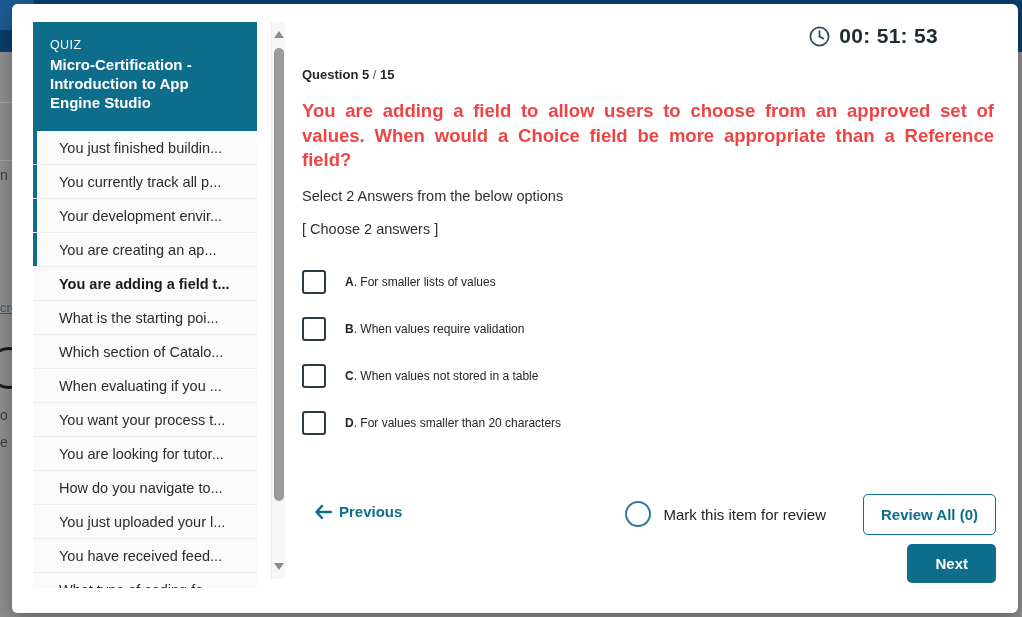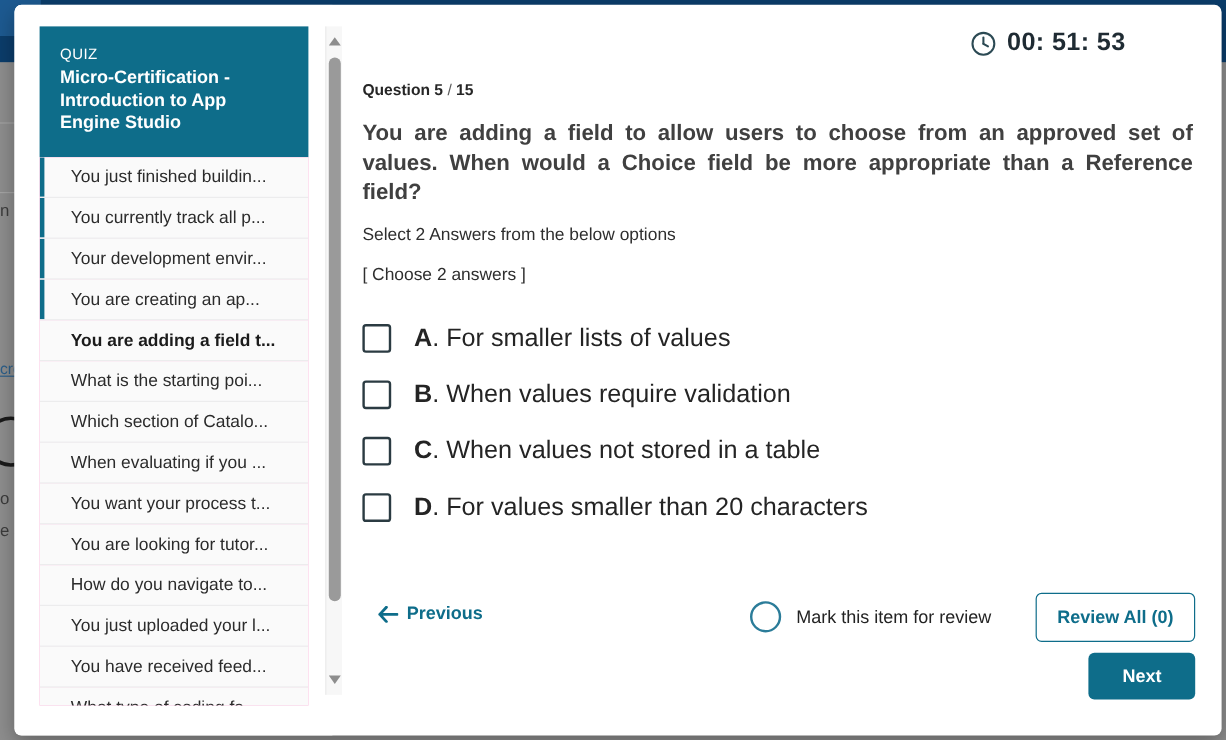--- a/index.html
+++ b/index.html
@@ -179,21 +179,21 @@
     font-weight: bold;
     color: #262626;
   }
   #q-counter .sep { font-weight: normal; color: #5a5a5a; }
   #q-text {
     margin-top: 17px;
     width: 692px;
     font-size: 18.5px;
     font-weight: bold;
     line-height: 1.33;
-    color: #404040;
+    color: #ef4444;
     text-align: justify;
   }
   #select-line {
     margin-top: 15px;
     font-size: 14.5px;
     color: #2e2e2e;
   }
   #choose-line {
     margin-top: 17px;
     font-size: 14.5px;
@@ -208,21 +208,21 @@
   }
   .opt-box {
     width: 24px; height: 24px;
     border: 2px solid #2b3b42;
     border-radius: 3px;
     background: #fff;
     flex: 0 0 24px;
     margin-right: 19px;
   }
   .opt-label {
-    font-size: 21px;
+    font-size: 12px;
     color: #242424;
   }
   .opt-letter { font-weight: bold; }
 
   
   #footer {
     position: absolute;
     left: 25px; right: 22px;
     top: 486px;
     height: 100px;

